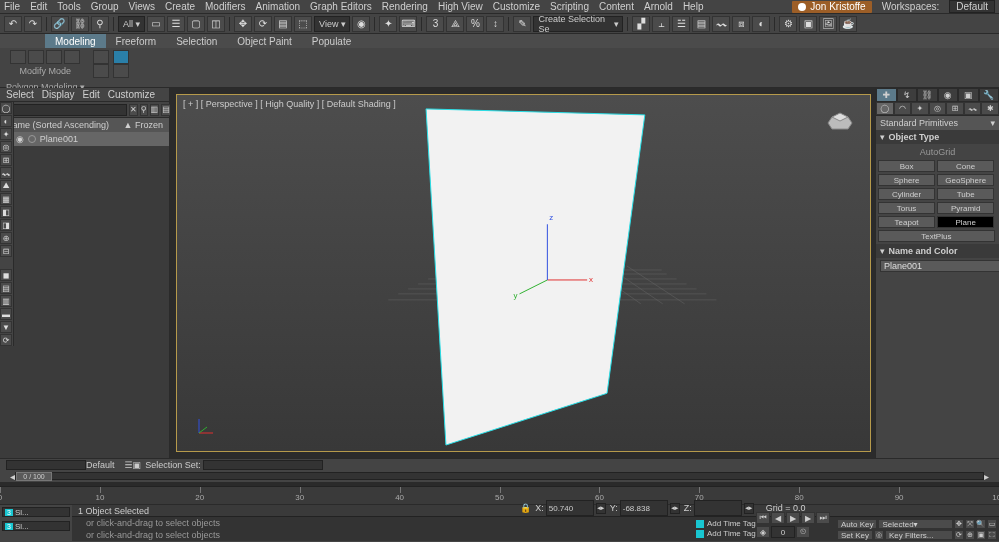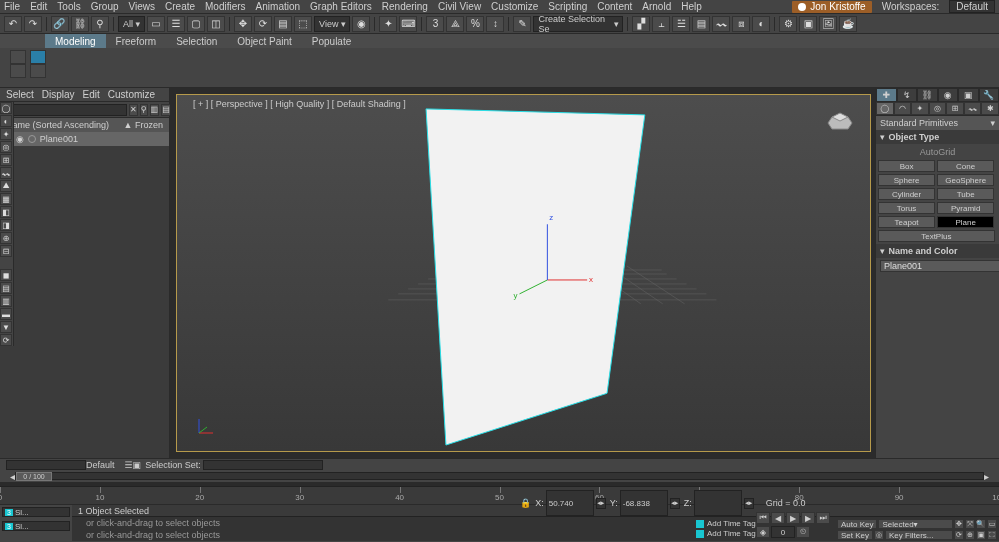--- a/index.html
+++ b/index.html
@@ -36,21 +36,21 @@
   .lp-header{display:flex;align-items:center;height:14px;background:#555;font-size:9px;padding:0 6px;justify-content:space-between;}
   .lp-tree{flex:1;background:#3b3b3b;}
   .tree-row{display:flex;align-items:center;height:14px;background:#666;padding:0 4px;font-size:9px;gap:4px;}
   .tree-toggle{width:8px;color:#ddd;}
   .tree-icon{width:8px;height:8px;border:1px solid #999;border-radius:50%;}
   .vert-toolstrip{position:absolute;left:0;top:102px;width:14px;background:#444444;display:flex;flex-direction:column;gap:1px;border-right:1px solid #2a2a2a;}
   .vert-toolstrip .tbtn{width:12px;height:12px;font-size:8px;}
   
   .viewport-wrap{flex:1;background:#2b2b2b;position:relative;}
   .viewport{position:absolute;left:6px;top:6px;right:4px;bottom:6px;border:1px solid #b69a4b;background:linear-gradient(#4d4d4d,#383838);overflow:hidden;}
-  .vp-label{position:absolute;left:6px;top:4px;font-size:9px;color:#ccc;margin-left:10px;}
+  .vp-label{position:absolute;left:6px;top:4px;font-size:9px;color:#ccc;}
   .viewcube{position:absolute;right:12px;top:12px;width:36px;height:28px;}
   .axis-helper{position:absolute;left:18px;bottom:14px;width:24px;height:24px;}
   
   .scene{position:absolute;left:0;top:0;width:100%;height:100%;}
   
   .right-panel{width:124px;background:#444444;border-left:1px solid #2a2a2a;display:flex;flex-direction:column;}
   .rp-tabs{display:flex;height:14px;background:#3d3d3d;}
   .rp-tab{flex:1;border:1px solid #2a2a2a;display:flex;align-items:center;justify-content:center;font-size:9px;}
   .rp-tab.active{background:#5c7a8a;}
   .rp-subtabs{display:flex;height:14px;background:#444444;border-bottom:1px solid #2a2a2a;}
@@ -83,21 +83,21 @@
   .bottom-bar{position:absolute;left:0;right:0;bottom:0;height:38px;background:#444444;border-top:1px solid #2a2a2a;display:flex;}
   .bb-left{width:72px;display:flex;flex-direction:column;gap:4px;padding:2px;}
   .bb-script{height:10px;background:#333;border:1px solid #222;display:flex;align-items:center;gap:2px;padding:0 2px;}
   .bb-script .tag{background:#19c6d1;color:#fff;font-size:7px;padding:0 2px;}
   .bb-script .txt{color:#ccc;font-size:8px;overflow:hidden;white-space:nowrap;}
   .bb-mid{flex:1;display:flex;flex-direction:column;}
   .bb-sel{height:12px;background:#3a3a3a;font-size:9px;display:flex;align-items:center;padding:0 6px;border-bottom:1px solid #222;color:#ccc;}
   .bb-hint{height:12px;background:#333;font-size:9px;display:flex;align-items:center;padding:0 14px;color:#999;}
   .bb-coords{position:absolute;left:520px;bottom:26px;display:flex;gap:4px;align-items:center;font-size:9px;}
   .coord{display:flex;align-items:center;gap:2px;}
-  .coord input{width:48px;height:26px;background:#333;border:1px solid #222;color:#ccc;font-size:8px;padding:0 2px;}
+  .coord input{width:48px;height:16px;background:#333;border:1px solid #222;color:#ccc;font-size:8px;padding:0 2px;}
   .coord .lock{width:10px;height:11px;background:#333;border:1px solid #222;font-size:7px;display:flex;align-items:center;justify-content:center;}
   .bb-tags{position:absolute;left:696px;bottom:4px;display:flex;flex-direction:column;gap:1px;}
   .tag-row{display:flex;align-items:center;gap:3px;font-size:8px;color:#ccc;}
   .tag-row .bx{width:8px;height:8px;background:#19c6d1;}
   .bb-playback{position:absolute;left:756px;bottom:4px;display:flex;flex-direction:column;gap:2px;}
   .pb-row{display:flex;gap:1px;}
   .pb-btn{width:14px;height:12px;background:#4b4b4b;border:1px solid #333;font-size:8px;display:flex;align-items:center;justify-content:center;}
   .pb-spin{width:24px;height:12px;background:#333;border:1px solid #222;font-size:8px;display:flex;align-items:center;justify-content:center;}
   .bb-right{position:absolute;right:2px;bottom:2px;width:160px;display:flex;flex-direction:column;gap:1px;}
   .br-row{display:flex;gap:1px;align-items:center;}
@@ -111,21 +111,21 @@
   <span>File</span>
   <span>Edit</span>
   <span>Tools</span>
   <span>Group</span>
   <span>Views</span>
   <span>Create</span>
   <span>Modifiers</span>
   <span>Animation</span>
   <span>Graph Editors</span>
   <span>Rendering</span>
-  <span>Civil View</span>
+  <span>High View</span>
   <span>Customize</span>
   <span>Scripting</span>
   <span>Content</span>
   <span>Arnold</span>
   <span>Help</span>
   <div class="spacer"></div>
   <div class="user-badge">
       <span class="av"></span>
       <span>Jon Kristoffe</span>
     </div>
@@ -181,20 +181,30 @@
 
 <div class="ribbon">
   <div class="ribbon-tabs">
     <div class="ribbon-tab active">Modeling</div>
     <div class="ribbon-tab">Freeform</div>
     <div class="ribbon-tab">Selection</div>
     <div class="ribbon-tab">Object Paint</div>
     <div class="ribbon-tab">Populate</div>
   </div>
   <div class="ribbon-body">
+    <div class="ribbon-group">
+      <div class="rg-row">
+        <div class="rg-btn"></div>
+        <div class="rg-btn"></div>
+        <div class="rg-btn"></div>
+        <div class="rg-btn"></div>
+      </div>
+      <div class="rg-label">Modify Mode</div>
+      <div class="rg-label" style="margin-top:6px"><span>Polygon Modeling</span> ▾</div>
+    </div>
     <div class="ribbon-group" style="margin-left:4px">
       <div class="rg-row">
           <div class="rg-btn"></div>
         </div>
       <div class="rg-row">
           <div class="rg-btn"></div>
         </div>
     </div>
     <div class="ribbon-group">
       <div class="rg-row">

